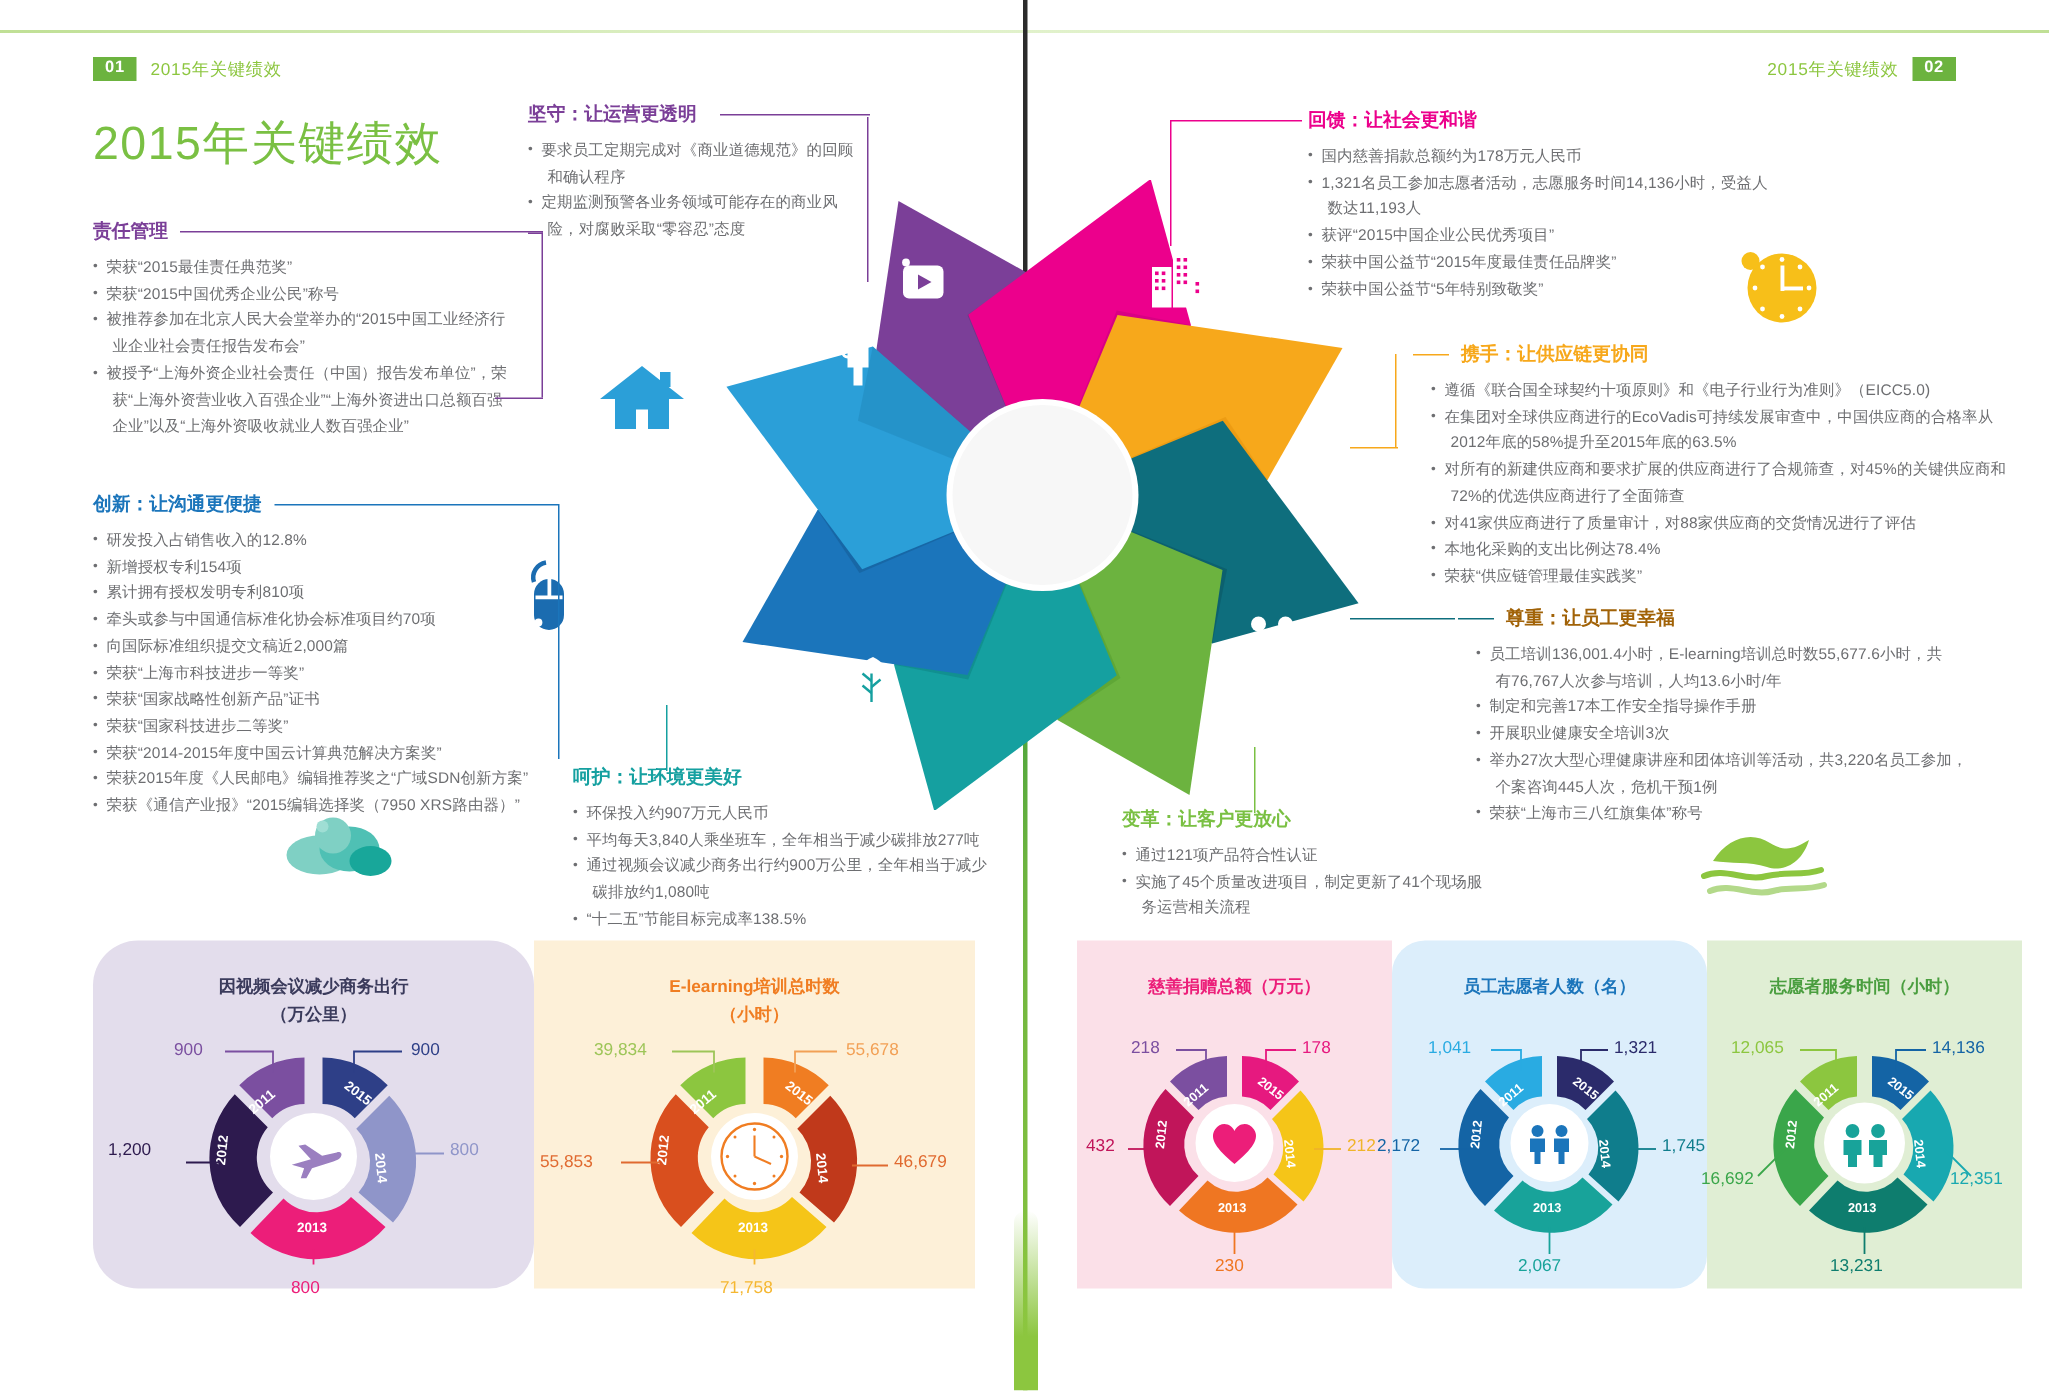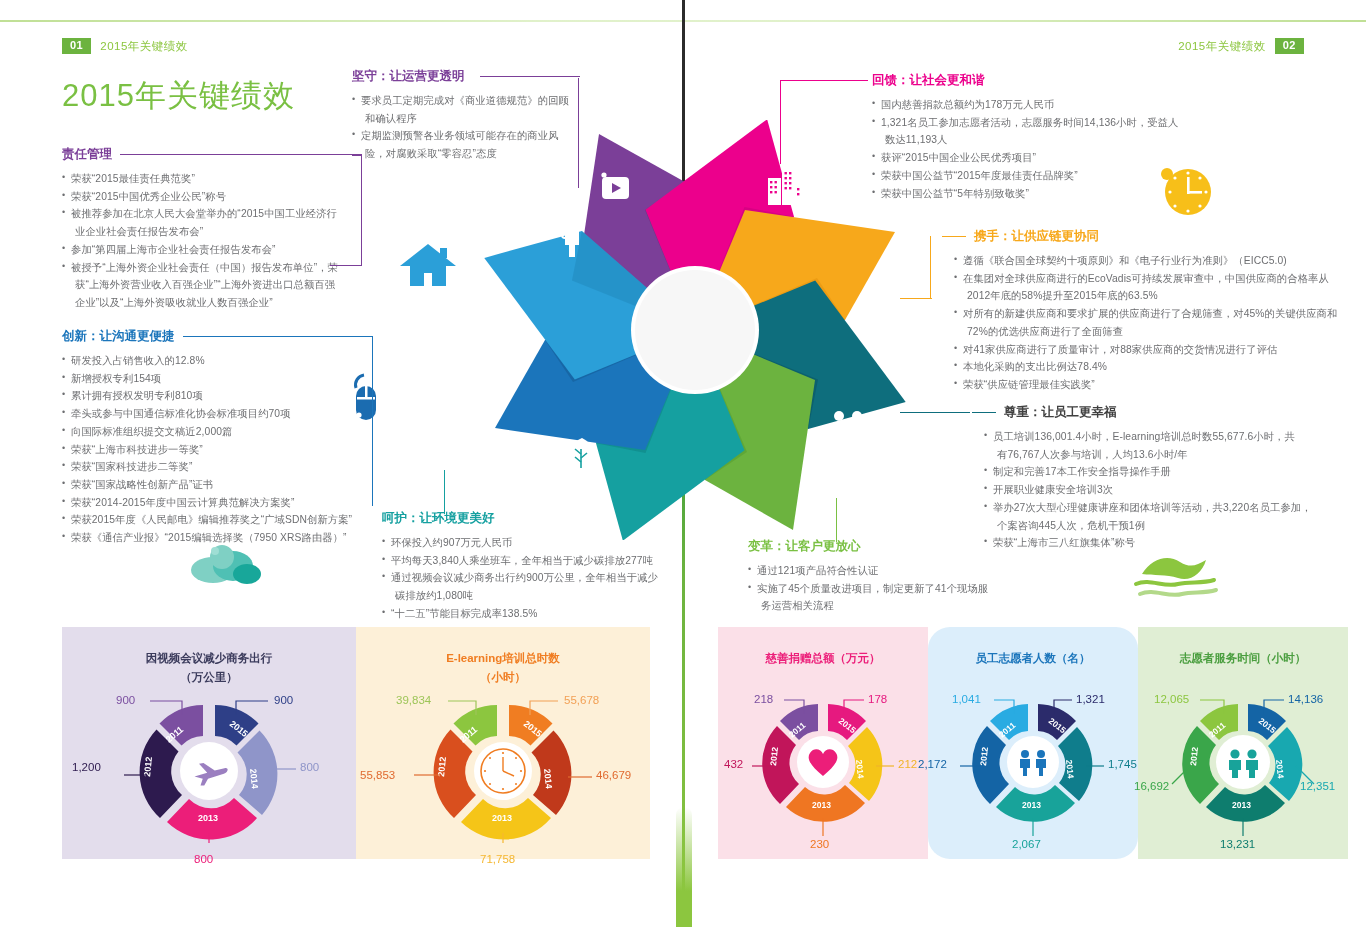--- a/index.html
+++ b/index.html
@@ -278,21 +278,20 @@
   <div class="block" style="left:62px;top:146px;width:300px;">
     <div class="block-head" style="color:#7b3f98;">
       <span>责任管理</span>
       <span class="rule" style="background:#7b3f98;height:1.2px;"></span>
     </div>
     <ul>
       <li>荣获“2015最佳责任典范奖”</li>
       <li>荣获“2015中国优秀企业公民”称号</li>
       <li>被推荐参加在北京人民大会堂举办的“2015中国工业经济行</li>
       <li class="cont">业企业社会责任报告发布会”</li>
-      <li>参加“第四届上海市企业社会责任报告发布会”</li>
       <li>被授予“上海外资企业社会责任（中国）报告发布单位”，荣</li>
       <li class="cont">获“上海外资营业收入百强企业”“上海外资进出口总额百强</li>
       <li class="cont">企业”以及“上海外资吸收就业人数百强企业”</li>
     </ul>
   </div>
 
   <div style="position:absolute;left:352px;top:155px;width:6px;height:110px;border-top:1.2px solid #7b3f98;border-right:1.2px solid #7b3f98;width:10px;"></div>
   <div style="position:absolute;left:330px;top:265px;width:32px;height:1.2px;background:#7b3f98;"></div>
 
   <div class="block" style="left:62px;top:328px;width:310px;">
@@ -300,22 +299,22 @@
       <span>创新：让沟通更便捷</span>
       <span class="rule" style="background:#1b75bb;height:1.2px;"></span>
     </div>
     <ul>
       <li>研发投入占销售收入的12.8%</li>
       <li>新增授权专利154项</li>
       <li>累计拥有授权发明专利810项</li>
       <li>牵头或参与中国通信标准化协会标准项目约70项</li>
       <li>向国际标准组织提交文稿近2,000篇</li>
       <li>荣获“上海市科技进步一等奖”</li>
+      <li>荣获“国家战略性创新产品”证书</li>
       <li>荣获“国家科技进步二等奖”</li>
-      <li>荣获“国家战略性创新产品”证书</li>
       <li>荣获“2014-2015年度中国云计算典范解决方案奖”</li>
       <li>荣获2015年度《人民邮电》编辑推荐奖之“广域SDN创新方案”</li>
       <li>荣获《通信产业报》“2015编辑选择奖（7950 XRS路由器）”</li>
     </ul>
   </div>
   <div style="position:absolute;left:372px;top:336px;width:1.2px;height:170px;background:#1b75bb;"></div>
 
   <div class="block" style="left:352px;top:68px;width:228px;">
     <div class="block-head" style="color:#7b3f98;gap:15px;">
       <span>坚守：让运营更透明</span>
@@ -373,21 +372,21 @@
       <li class="cont">72%的优选供应商进行了全面筛查</li>
       <li>对41家供应商进行了质量审计，对88家供应商的交货情况进行了评估</li>
       <li>本地化采购的支出比例达78.4%</li>
       <li>荣获“供应链管理最佳实践奖”</li>
     </ul>
   </div>
   <div style="position:absolute;left:930px;top:236px;width:1.2px;height:62px;background:#f7a81b;"></div>
   <div style="position:absolute;left:900px;top:298px;width:32px;height:1.2px;background:#f7a81b;"></div>
 
   <div class="block" style="left:972px;top:404px;width:360px;">
-    <div class="block-head" style="color:#404040;">
+    <div class="block-head" style="color:#a16207;">
       <span class="rule" style="background:#0e6e7d;height:1.2px;max-width:22px;flex:0 0 22px;"></span>
       <span>尊重：让员工更幸福</span>
     </div>
     <ul style="padding-left:12px;">
       <li>员工培训136,001.4小时，E-learning培训总时数55,677.6小时，共</li>
       <li class="cont">有76,767人次参与培训，人均13.6小时/年</li>
       <li>制定和完善17本工作安全指导操作手册</li>
       <li>开展职业健康安全培训3次</li>
       <li>举办27次大型心理健康讲座和团体培训等活动，共3,220名员工参加，</li>
       <li class="cont">个案咨询445人次，危机干预1例</li>
@@ -403,21 +402,21 @@
     <ul>
       <li>通过121项产品符合性认证</li>
       <li>实施了45个质量改进项目，制定更新了41个现场服</li>
       <li class="cont">务运营相关流程</li>
     </ul>
   </div>
   <div style="position:absolute;left:836px;top:498px;width:1.2px;height:44px;background:#7ac043;"></div>
 
   <div class="panels">
 
-    <div class="panel" style="left:0;width:294px;background:#e3ddec;">
+    <div class="panel" style="left:0;width:294px;background:#e3ddec;border-radius:30px;">
       <div class="panel-title" style="color:#3b3b5c;">
         <div>因视频会议减少商务出行</div>
         <div>（万公里）</div>
       </div>
       <div class="donut-wrap" style="width:250px;height:150px;">
         <svg width="250" height="150" viewBox="0 0 250 150">
           <g transform="translate(125,78)">
             <path d="M2,-62 A62,62 0 0 1 45.5,-43.5 L23.5,-21.5 A31,31 0 0 0 2,-31 Z" fill="#2e3f87" transform="translate(4,-4)"></path>
             <path d="M45.5,-43.5 A62,62 0 0 1 48,41 L25,21 A31,31 0 0 0 23.5,-21.5 Z" fill="#8f95c9" transform="translate(5,3)"></path>
             <path d="M48,41 A62,62 0 0 1 -42,45 L-20,22 A31,31 0 0 0 25,21 Z" fill="#ec1e79" transform="translate(0,6)"></path>

